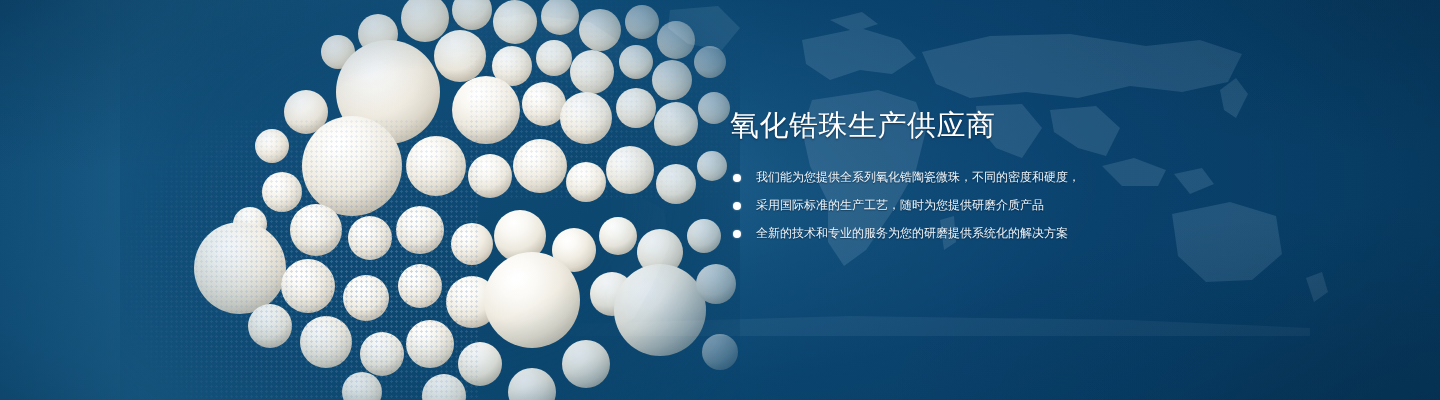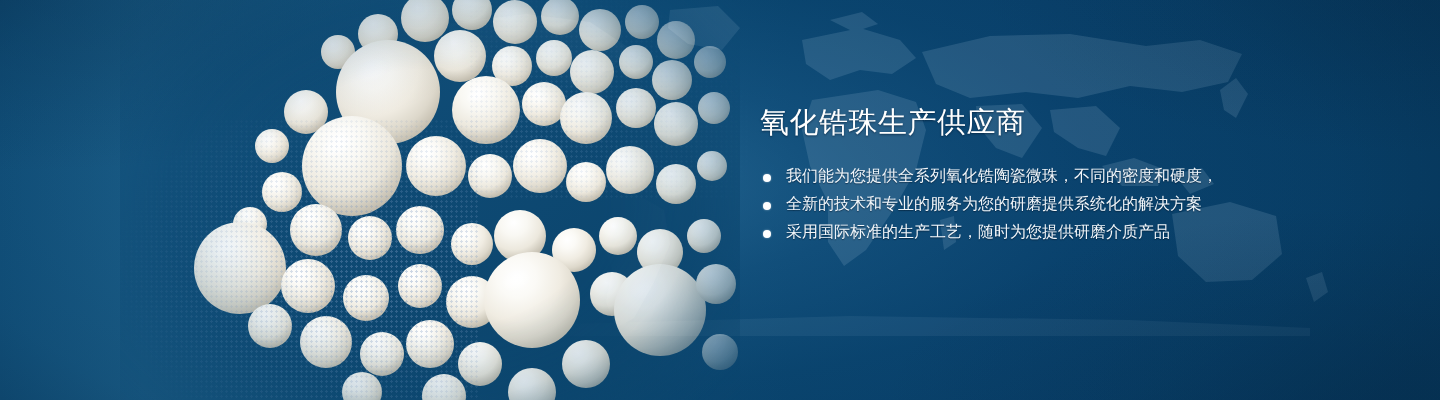--- a/index.html
+++ b/index.html
@@ -117,45 +117,44 @@
     background-size: 5px 5px;
     opacity: 0.55;
     -webkit-mask-image: radial-gradient(ellipse 90% 90% at 25% 70%, #000 8%, rgba(0,0,0,0.4) 48%, rgba(0,0,0,0) 90%);
     mask-image: radial-gradient(ellipse 90% 90% at 25% 70%, #000 8%, rgba(0,0,0,0.4) 48%, rgba(0,0,0,0) 90%);
     pointer-events: none;
   }
 
   
   .copy {
     position: absolute;
-    left: 760px;
+    left: 730px;
     top: 106px;
     width: 640px;
-    font-family: Liberation Mono, monospace;
   }
   .headline {
     color: #ffffff;
     font-size: 29px;
     line-height: 38px;
     letter-spacing: 0.5px;
     font-weight: 400;
     margin: 0 0 22px 0;
     text-shadow: 0 1px 2px rgba(0,20,40,0.55);
     white-space: nowrap;
   }
   .bullets {
     list-style: none;
     margin: 0;
     padding: 0;
   }
   .bullet {
     position: relative;
     padding-left: 26px;
     color: #f2f6fa;
-    font-size: 16px;
+    font-size: 12px;
     line-height: 23px;
     margin-bottom: 5px;
     text-shadow: 0 1px 1px rgba(0,18,36,0.5);
   }
   .bullet .dot {
     position: absolute;
     left: 3px;
     top: 8px;
     width: 8px;
     height: 8px;
@@ -342,24 +341,24 @@
 
     <ul class="bullets">
 
       <li class="bullet">
         <span class="dot"></span>
         <span>我们能为您提供全系列氧化锆陶瓷微珠，不同的密度和硬度，</span>
       </li>
 
       <li class="bullet">
         <span class="dot"></span>
+        <span>采用国际标准的生产工艺，随时为您提供研磨介质产品</span>
+      </li>
+
+      <li class="bullet">
+        <span class="dot"></span>
         <span>全新的技术和专业的服务为您的研磨提供系统化的解决方案</span>
       </li>
 
-      <li class="bullet">
-        <span class="dot"></span>
-        <span>采用国际标准的生产工艺，随时为您提供研磨介质产品</span>
-      </li>
-
     </ul>
   </div>
 
 </div>
 
 </body></html>

